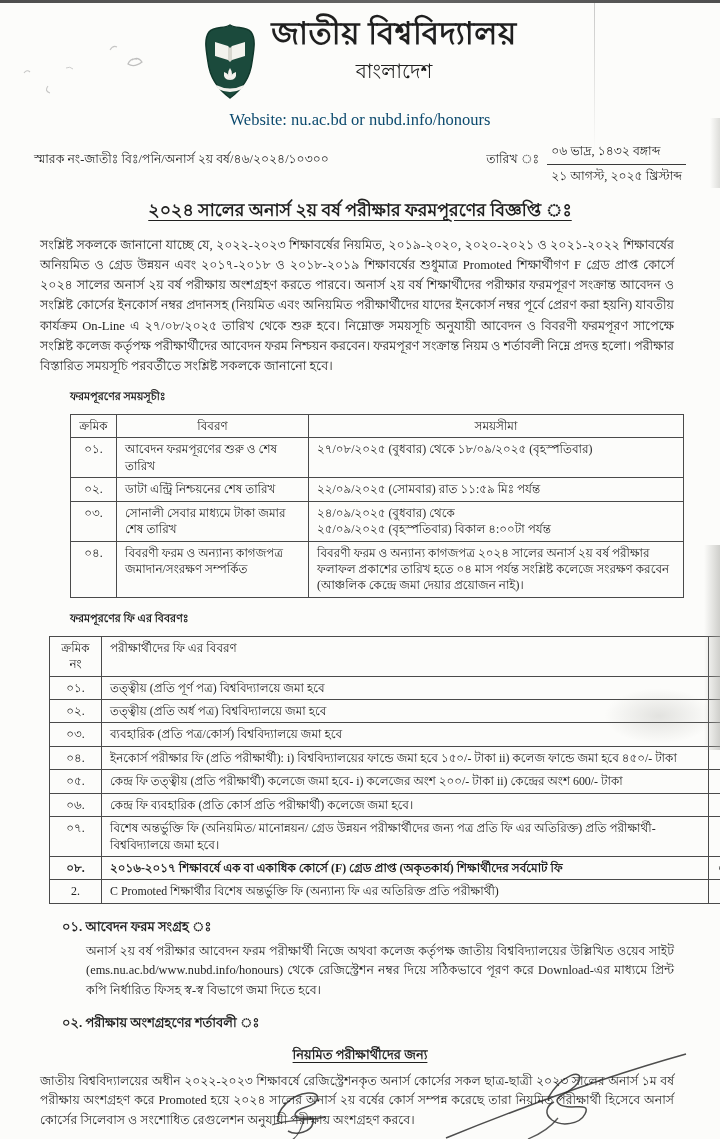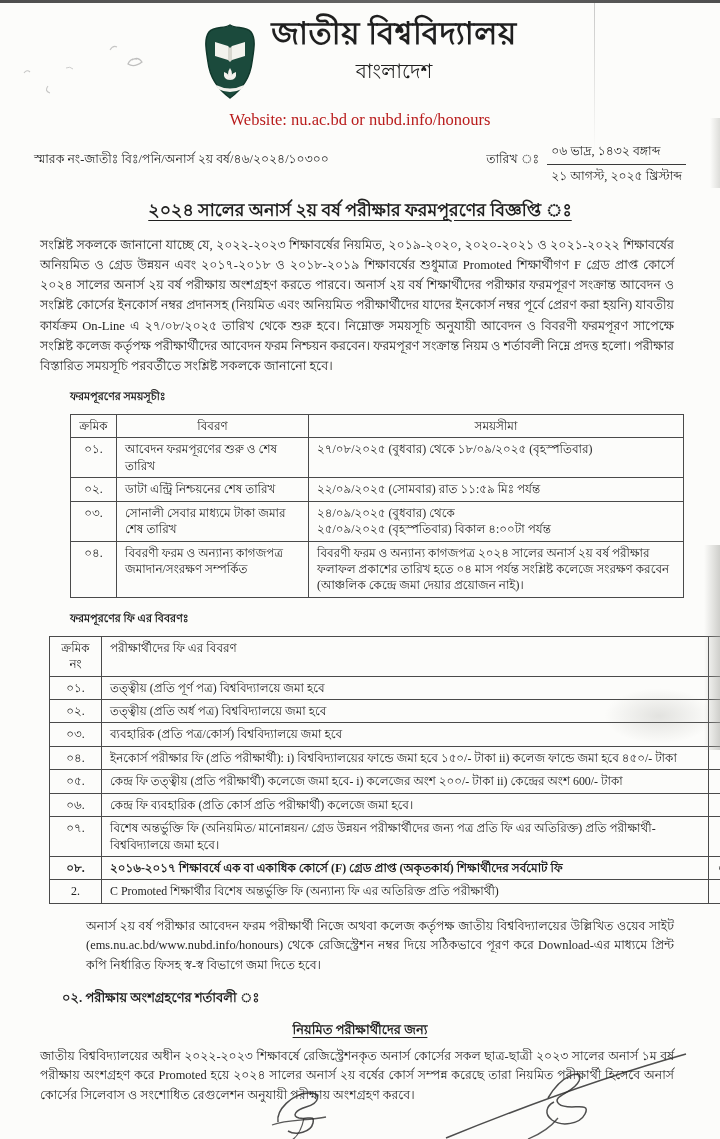--- a/index.html
+++ b/index.html
@@ -21,21 +21,21 @@
   .fold-line{position:absolute;left:594px;top:3px;width:1px;height:150px;
     background:linear-gradient(to bottom,rgba(150,150,150,.5),rgba(150,150,150,0));}
   .pencil-marks{position:absolute;left:14px;top:28px;opacity:.55;}
 
   
   .masthead{padding-top:16px;display:flex;justify-content:center;align-items:flex-start;gap:14px;}
   .logo{flex:0 0 auto;margin-top:6px;}
   .mast-text{text-align:center;}
   .uni-name{font-size:31px;font-weight:bold;line-height:1.15;letter-spacing:.5px;}
   .country{font-size:20px;margin-top:4px;}
-  .website{text-align:center;font-size:16.5px;margin-top:8px;color:#b91c1c;}
+  .website{text-align:center;font-size:16.5px;margin-top:8px;color:#0c4a6e;}
 
   .memo-row{display:flex;justify-content:space-between;align-items:flex-start;
     padding:12px 34px 0 34px;font-size:12.4px;gap:23px;}
   .memo-no{padding-top:8px;}
   .date-block{display:flex;gap:8px;align-items:flex-start;}
   .date-label{padding-top:8px;}
   .date-lines{display:flex;flex-direction:column;text-align:left;}
   .date-top{border-bottom:1px solid #3a3a3a;padding:0 4px 2px 4px;}
   .date-bottom{padding:2px 4px 0 4px;}
 
@@ -214,20 +214,21 @@
     </tr>
     <tr>
       <td class="c">2.</td>
       <td>C Promoted শিক্ষার্থীর বিশেষ অন্তর্ভুক্তি ফি (অন্যান্য ফি এর অতিরিক্ত প্রতি পরীক্ষার্থী)</td>
       <td class="amt">১৫০০/-</td>
     </tr>
   </tbody>
     </table>
 
   <div class="sec">
+    <div class="sec-head">০১. আবেদন ফরম সংগ্রহ ঃ</div>
     <div class="sec-body">অনার্স ২য় বর্ষ পরীক্ষার আবেদন ফরম পরীক্ষার্থী নিজে অথবা কলেজ কর্তৃপক্ষ জাতীয় বিশ্ববিদ্যালয়ের উল্লিখিত ওয়েব সাইট (ems.nu.ac.bd/www.nubd.info/honours) থেকে রেজিস্ট্রেশন নম্বর দিয়ে সঠিকভাবে পূরণ করে Download-এর মাধ্যমে প্রিন্ট কপি নির্ধারিত ফিসহ স্ব-স্ব বিভাগে জমা দিতে হবে।</div>
   </div>
 
   <div class="sec">
     <div class="sec-head">০২. পরীক্ষায় অংশগ্রহণের শর্তাবলী ঃ</div>
 
     <div class="sub-head">নিয়মিত পরীক্ষার্থীদের জন্য</div>
     <div class="sub-body">জাতীয় বিশ্ববিদ্যালয়ের অধীন ২০২২-২০২৩ শিক্ষাবর্ষে রেজিস্ট্রেশনকৃত অনার্স কোর্সের সকল ছাত্র-ছাত্রী ২০২৩ সালের অনার্স ১ম বর্ষ পরীক্ষায় অংশগ্রহণ করে Promoted হয়ে ২০২৪ সালের অনার্স ২য় বর্ষের কোর্স সম্পন্ন করেছে তারা নিয়মিত পরীক্ষার্থী হিসেবে অনার্স কোর্সের সিলেবাস ও সংশোধিত রেগুলেশন অনুযায়ী পরীক্ষায় অংশগ্রহণ করবে।</div>
 
   </div>

